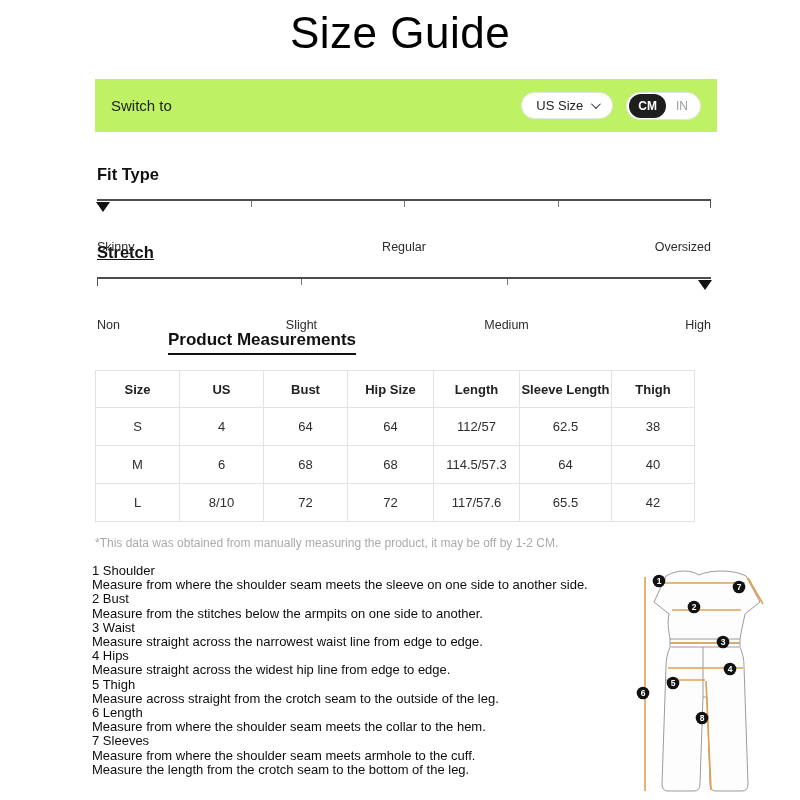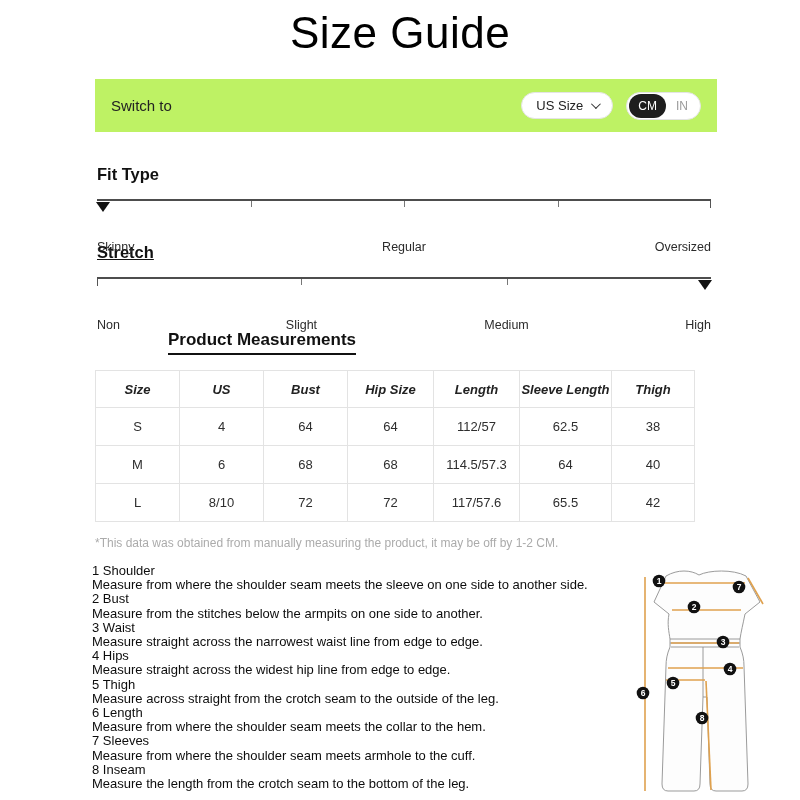--- a/index.html
+++ b/index.html
@@ -19,21 +19,21 @@
   .switch-controls { margin-left:auto; display:flex; align-items:center; gap:13px; }
   .size-dropdown { background:#fff; border:1px solid #e4e4e4; border-radius:15px;
     height:27px; padding:0 14px; display:flex; align-items:center; gap:8px;
     font-size:13px; color:#222; cursor:pointer; }
   .chev { width:7px; height:7px; border-right:1.6px solid #333; border-bottom:1.6px solid #333;
     transform:rotate(45deg) translateY(-2px); display:inline-block; }
   .unit-toggle { background:#fff; border:1px solid #e4e4e4; border-radius:15px;
     height:28px; display:flex; align-items:center; padding:2px; }
   .unit-seg { font-size:12px; padding:0 10px; height:24px; display:flex; align-items:center;
     border-radius:13px; cursor:pointer; }
-  .unit-seg.active { background:#1e1e1e; color:#fff; font-weight:normal; padding:0 9px; }
+  .unit-seg.active { background:#1e1e1e; color:#fff; font-weight:bold; padding:0 9px; }
   .unit-seg.inactive { color:#9a9a9a; }
 
   
   .slider-section { margin-left:97px; width:614px; }
   .slider-heading { font-size:16.5px; font-weight:bold; color:#111; }
   .fit-heading { margin-top:33px; }
   .stretch-heading { margin-top:9px;text-decoration:underline; }
   .track { position:relative; margin-top:15px; height:12px; border-top:2px solid #4d4d4d; }
   .tick { position:absolute; top:0; width:1px; height:6px; background:#777; }
   .tick.cap { height:7px; background:#555; }
@@ -48,21 +48,21 @@
   .sl.p50 { left:50%; transform:translateX(-50%); }
   .sl.p33 { left:33.3%; transform:translateX(-50%); }
   .sl.p67 { left:66.7%; transform:translateX(-50%); }
 
   
   .pm-heading { margin:18px 0 0 168px; display:inline-block; font-size:17px; font-weight:bold;
     color:#111; border-bottom:2.5px solid #111; padding-bottom:3px; }
   table.meas { margin:15px 0 0 95px; width:599px; border-collapse:collapse; table-layout:fixed;
     font-size:13px; color:#2e2e2e; }
   table.meas th, table.meas td { border:1px solid #e3e3e3; text-align:center; font-weight:normal; }
-  table.meas th { height:37px; font-weight:bold; color:#222;font-style:italic; }
+  table.meas th { height:37px; font-weight:bold; color:#222; }
   table.meas td { height:38px; }
   td.size-cell { font-weight:bold; }
   col.c1{width:84px} col.c2{width:84px} col.c3{width:84px} col.c4{width:86px}
   col.c5{width:86px} col.c6{width:92px} col.c7{width:83px}
 
   .disclaimer { margin:14px 0 12px 95px; font-size:12px; color:#ababab; }
 
   
   .bottom { display:flex; margin:6px 0 0 92px; }
   .instructions { flex:1; font-size:13px; line-height:14.2px; color:#0d0d0d; padding-top:2px; }
@@ -205,21 +205,20 @@
       </div>
       <div>
         <span class="instr-name"><span>6</span> <span>Length</span></span>
         <span class="instr-desc">Measure from where the shoulder seam meets the collar to the hem.</span>
       </div>
       <div>
         <span class="instr-name"><span>7</span> <span>Sleeves</span></span>
         <span class="instr-desc">Measure from where the shoulder seam meets armhole to the cuff.</span>
       </div>
       <div>
-        <span class="instr-name"><span>8</span> <span>Inseam</span></span>
         <span class="instr-desc">Measure the length from the crotch seam to the bottom of the leg.</span>
       </div>
     </div>
 
     <div class="diagram-wrap">
       <svg width="135" height="236" viewBox="0 0 133 236">
 
         <path d="M33 14 C45 7 58 8 66 13 C76 8 100 7 113 14
              L127 40 L112 52
              C110 62 108 70 107 77 L107 85

